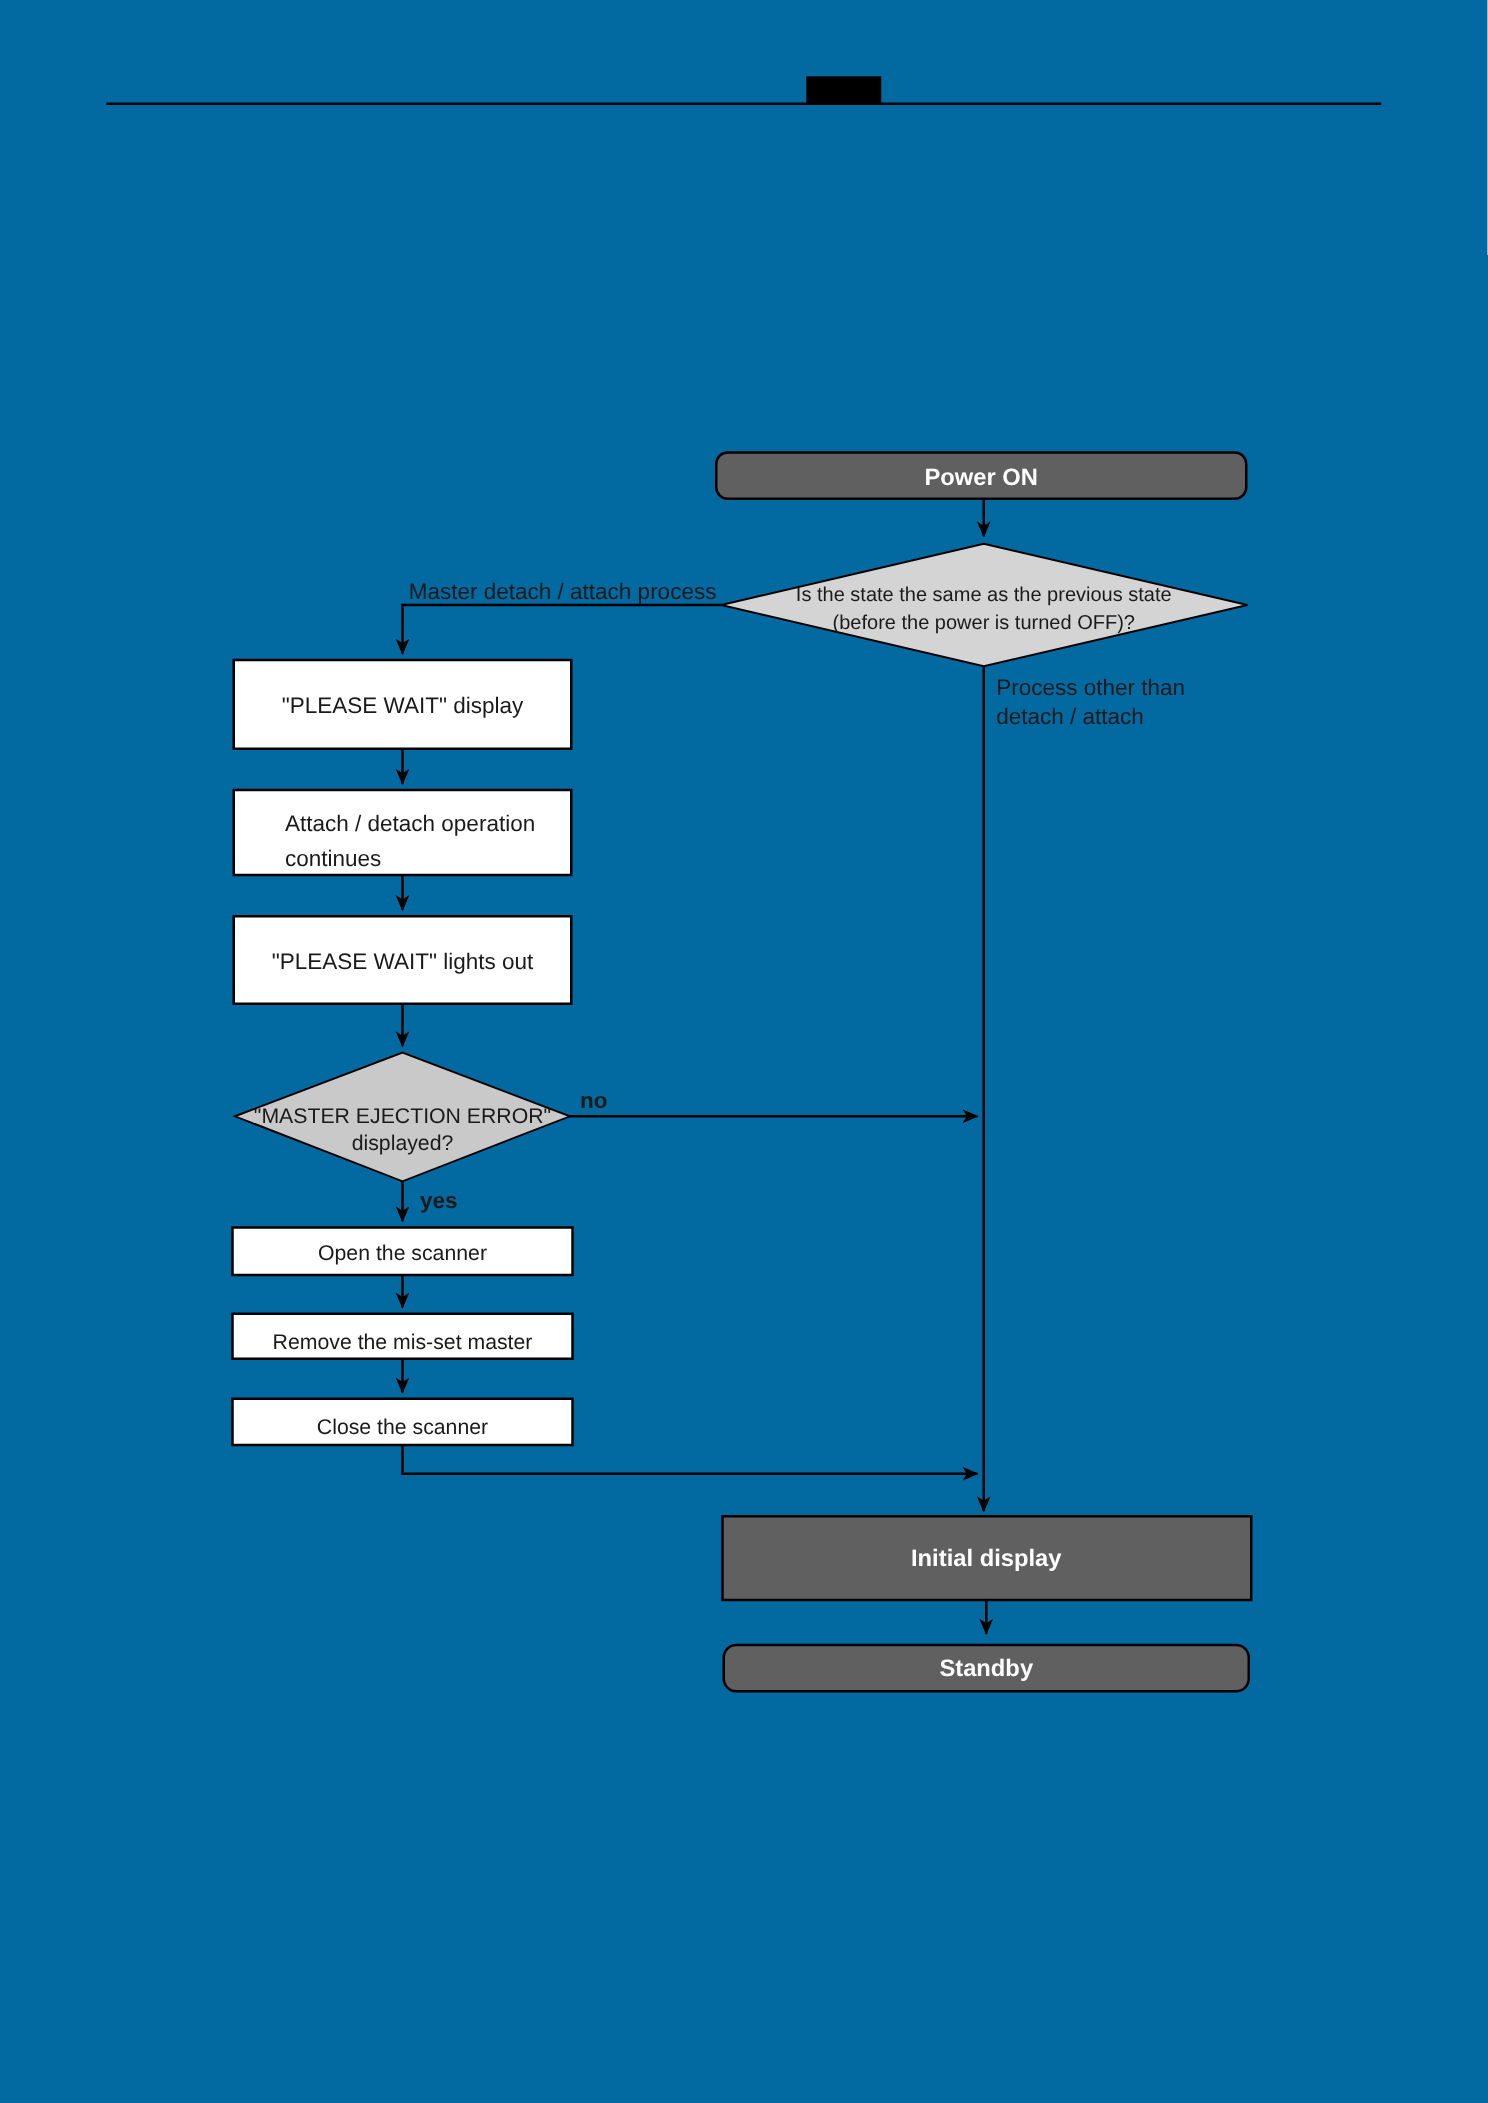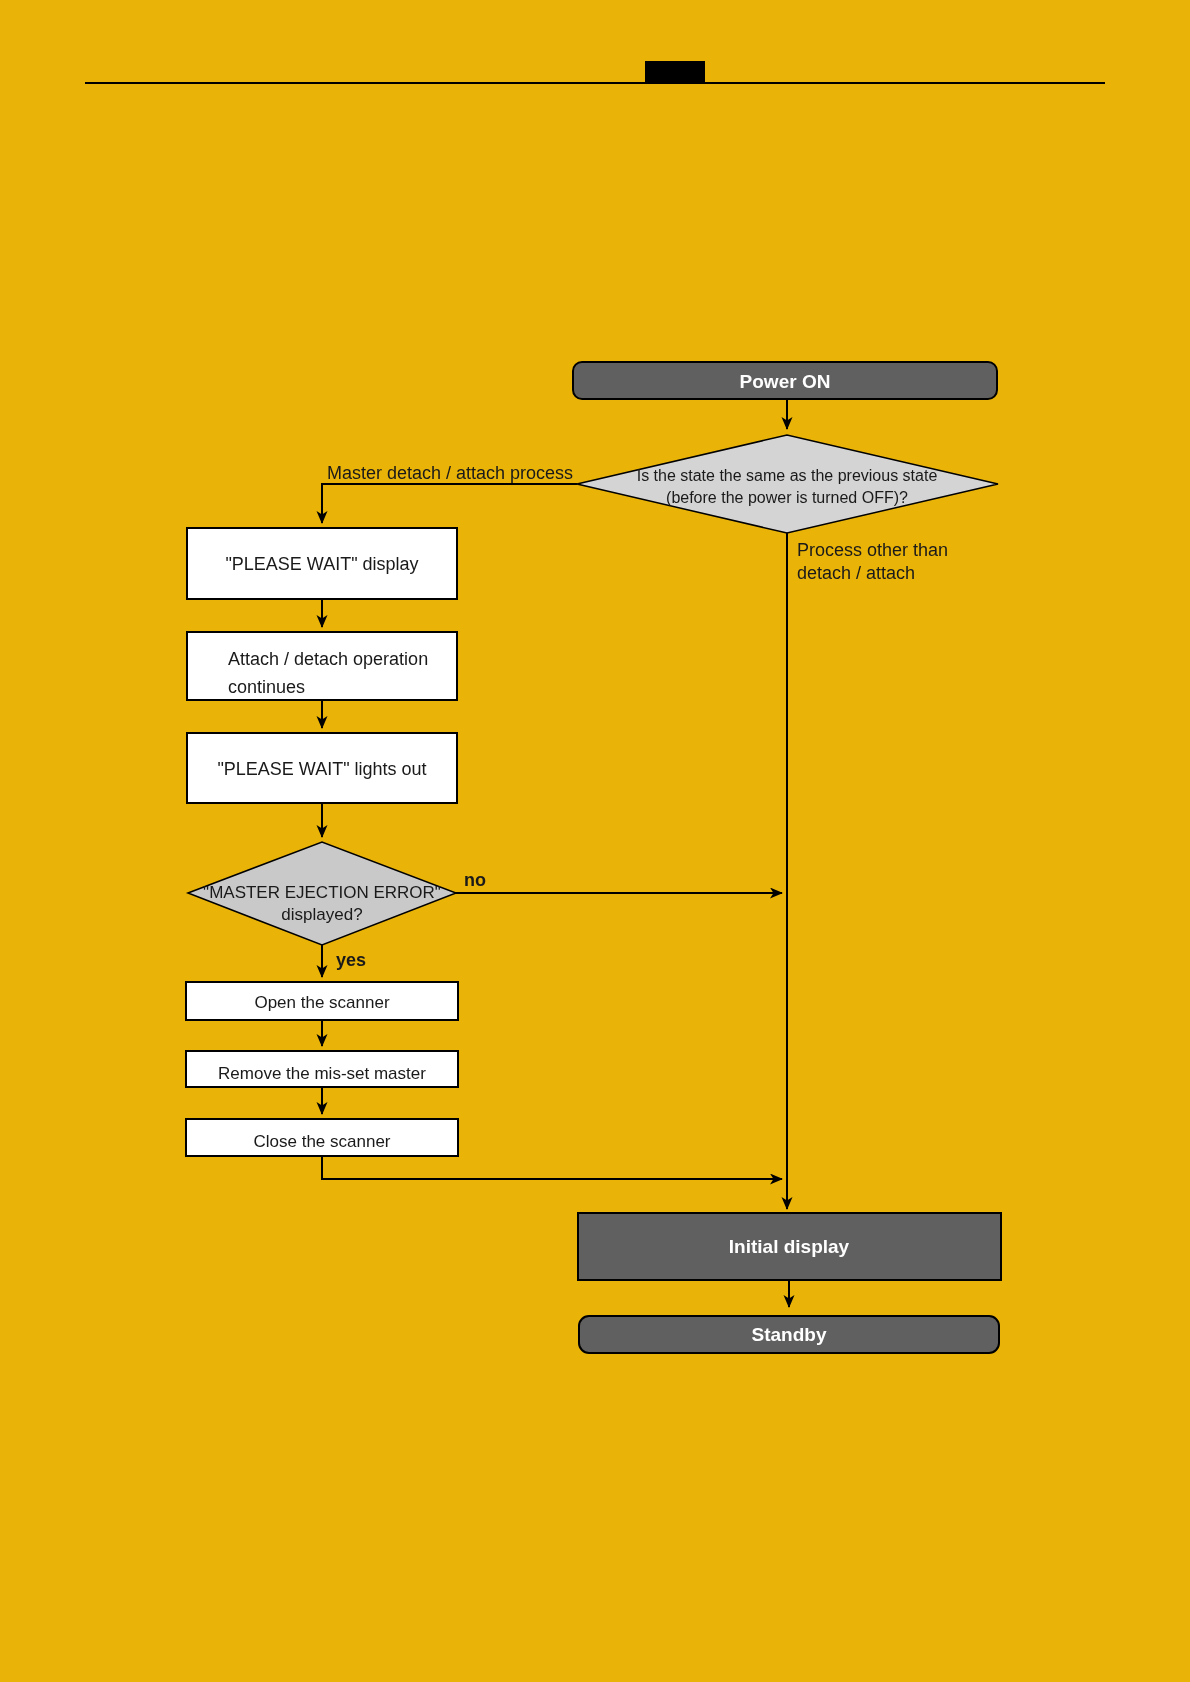--- a/index.html
+++ b/index.html
@@ -1,20 +1,20 @@
 <!DOCTYPE html>
 <html><head>
 <meta charset="utf-8">
 <style>
   html, body { margin: 0; padding: 0; background: #ffffff; }
   .page {
     position: relative;
     width: 1190px;
     height: 1682px;
-    background: #eab308;
+    background: #0369a1;
     overflow: hidden;
     font-family: "Liberation Sans", "DejaVu Sans", sans-serif;
   }
   svg { position: absolute; left: 0; top: 0; }
   text {
     font-family: "Liberation Sans", "DejaVu Sans", sans-serif;
     fill: #1a1a1a;
   }
   .t18 { font-size: 18px; }
   .t17 { font-size: 17px; }

